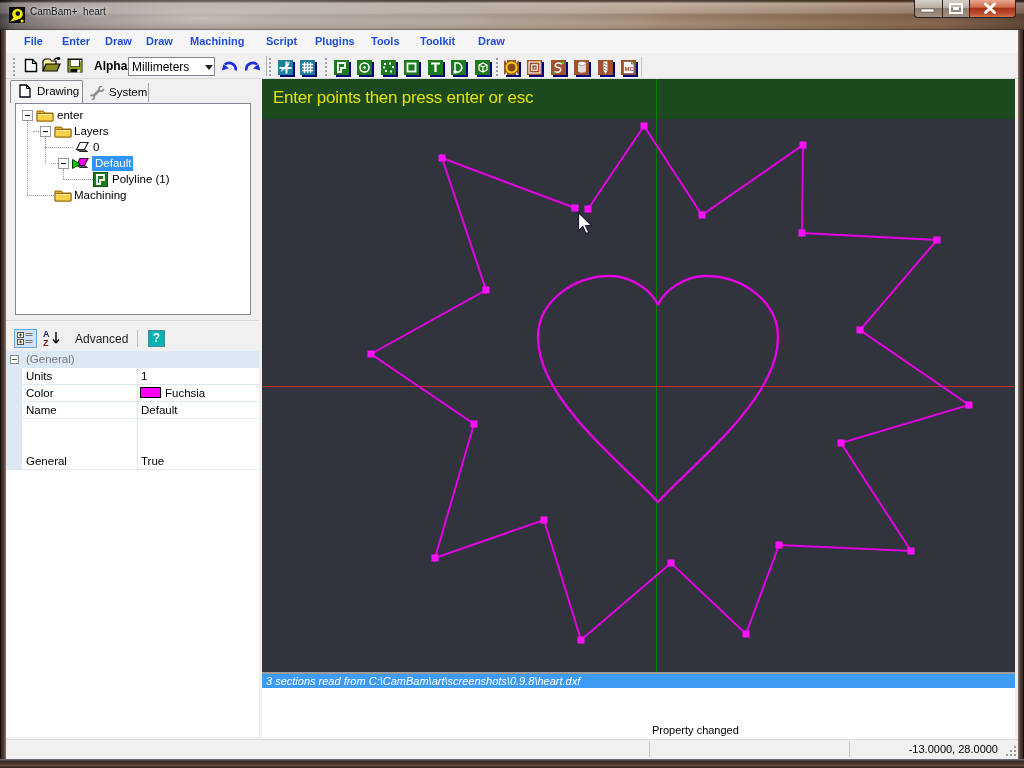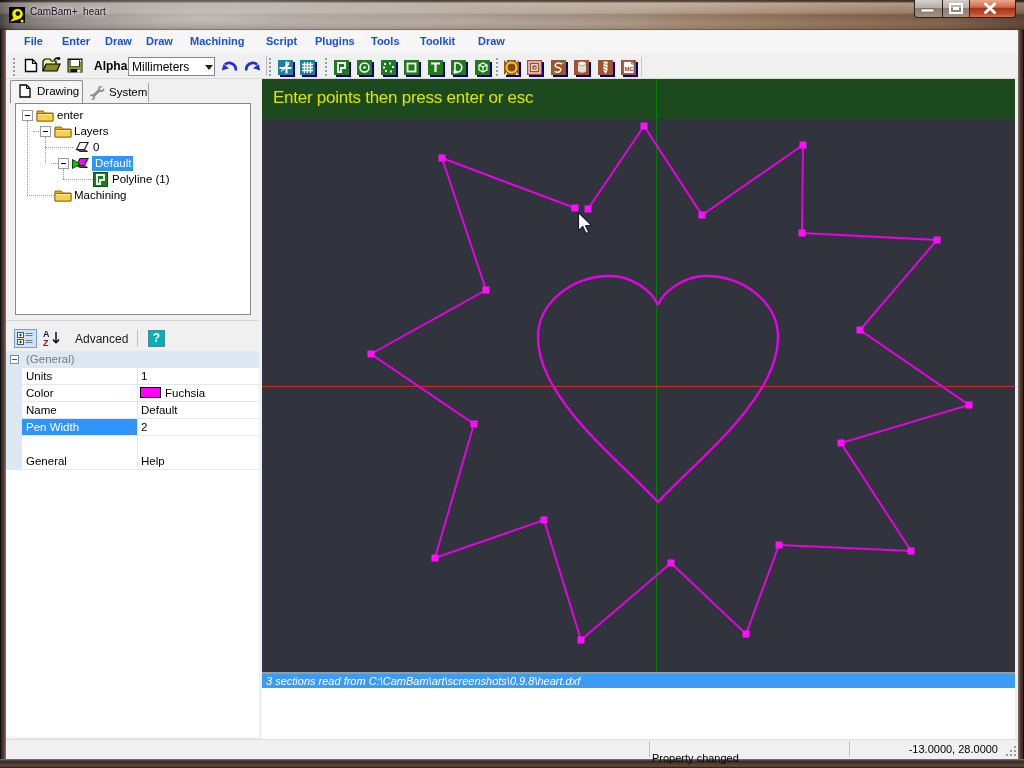--- a/index.html
+++ b/index.html
@@ -56,21 +56,21 @@
 #greenmsg{left:273px;top:88px;font-size:17px;color:#e3e300;letter-spacing:-0.25px;}
 #canvas{left:262px;top:119px;width:753px;height:553px;background:#31333d;}
 #dsvg{left:262px;top:79px;width:753px;height:593px;}
 #grayline{left:262px;top:672px;width:753px;height:2px;background:#9b9b9b;}
 #bluebar{left:262px;top:674px;width:753px;height:14px;background:#3e9bf4;}
 #bluetext{left:266px;top:675px;font-size:11px;color:#fff;font-style:italic;}
 #whitebottom{left:262px;top:688px;width:753px;height:51px;background:#fff;}
 #rightstrip{left:1015px;top:79px;width:3px;height:660px;background:#f0f0f0;}
 #statusbar{left:6px;top:739px;width:1012px;height:20px;background:#f0f0f0;border-top:1px solid #dcdcdc;box-sizing:border-box;}
 .sbsep{position:absolute;top:741px;height:16px;width:1px;background:#c6c6c6;}
-#sbtext1{left:652px;top:752px;font-size:11px;color:#000;}
+#sbtext1{left:652px;top:724px;font-size:11px;color:#000;}
 #sbtext2{left:880px;top:743px;width:118px;text-align:right;font-size:11px;color:#000;}
 #bleft{left:0;top:30px;width:6px;height:729px;background:linear-gradient(90deg,#0d0d0d 0%,#0d0d0d 16%,#3c2b25 20%,#4a352c 55%,#6e564a 80%,#8a7268 100%);}
 #bright{left:1018px;top:30px;width:6px;height:729px;background:linear-gradient(270deg,#0d0d0d 0%,#0d0d0d 16%,#3c2b25 20%,#4a352c 55%,#6e564a 80%,#8a7268 100%);}
 #bbottom{left:0;top:759px;width:1024px;height:9px;background:linear-gradient(180deg,#777d88 0%,#3a2b24 25%,#4e392e 55%,#63493a 75%,#2b1e18 100%);}
 </style>
 </head>
 <body>
 <div class="abs" id="titlebar"></div>
 <div class="abs" id="appicon">
 <svg width="16" height="16">
@@ -315,28 +315,23 @@
     </div>
 <div class="pgrow" style="top:34px;text-align:right;">
       <span class="pgname">Color</span>
       <span class="pgval" style="left:143px;">Fuchsia</span>
       <span style="position:absolute;left:118px;top:2px;width:21px;height:11px;background:#ff00ff;border:1px solid #000;box-sizing:border-box;"></span>
     </div>
 <div class="pgrow" style="top:51px;">
       <span class="pgname">Name</span>
       <span class="pgval">Default</span>
     </div>
-<div class="pgrow" style="top:68px;">
-      <span style="position:absolute;left:0;top:0;width:115px;height:16px;background:#3094fa;"></span>
-      <span class="pgname" style="color:#fff;z-index:2;">Pen Width</span>
-      <span class="pgval">2</span>
-    </div>
 <div class="pgrow" style="top:102px;">
       <span class="pgname">General</span>
-      <span class="pgval">Help</span>
+      <span class="pgval">True</span>
     </div>
 <div class="abs" style="left:131px;top:17px;width:1px;height:102px;background:#dfe7f2;"></div>
 </div>
 <div class="abs" id="propwhite"></div>
 <div class="abs" id="greenbar"></div>
 <div class="abs" id="canvas"></div>
 <svg class="abs" id="dsvg" viewBox="262 79 753 593">
 <line x1="656.5" y1="79" x2="656.5" y2="672" stroke="#008000" stroke-width="1"></line>
 <line x1="262" y1="386.5" x2="1015" y2="386.5" stroke="#cb2d2d" stroke-width="1"></line>
 <polyline points="588,209 644,126 702,215 803,145 802,233 937,240 860,330 969,405 841,443 911,551 779,545 746,634 671,563 581,640 544,520 435,558 474,424 371,354 486,290 442,158 575,208" fill="none" stroke="#e303e3" stroke-width="2"></polyline>

